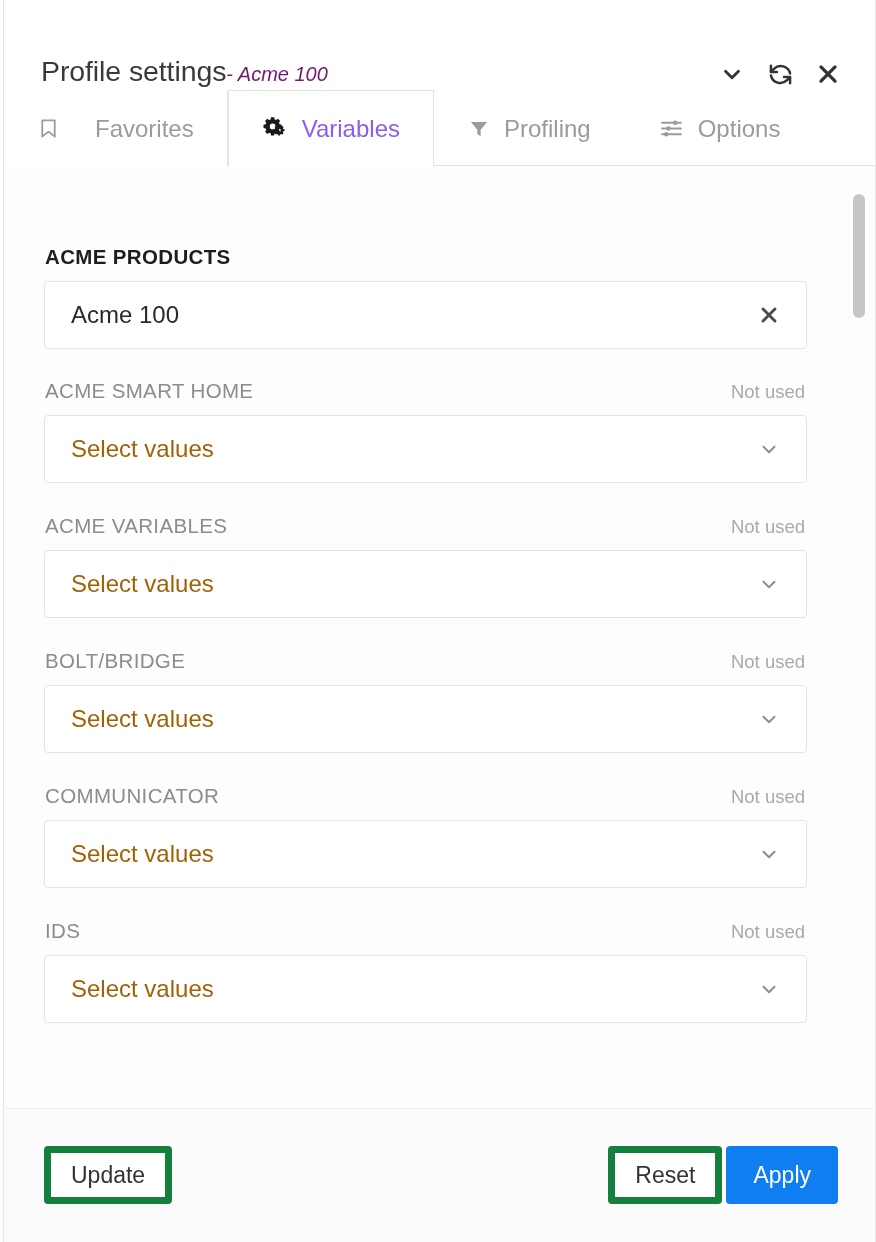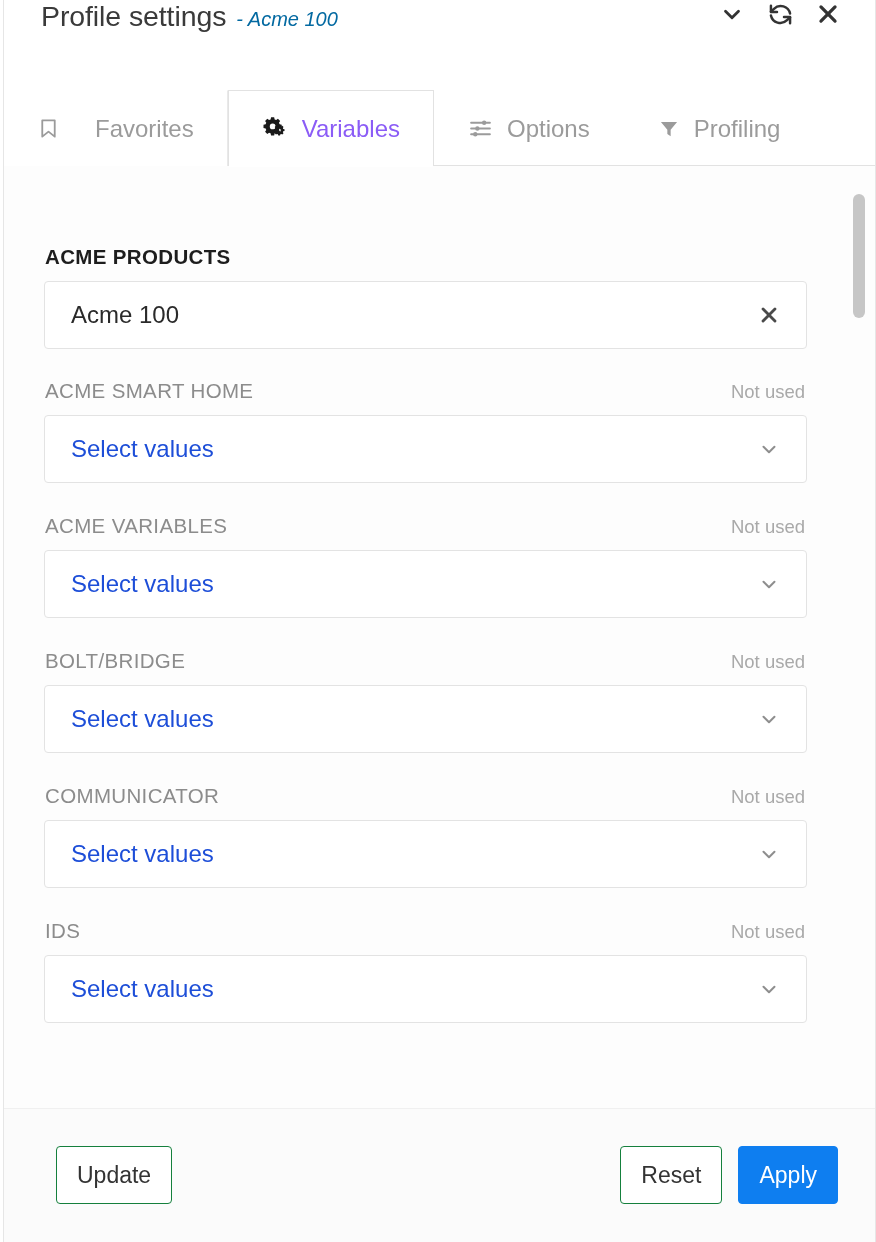--- a/index.html
+++ b/index.html
@@ -25,42 +25,41 @@
     flex-direction: column;
     overflow: hidden;
   }
 
   
   .header {
     position: relative;
     height: 88px;
     flex: 0 0 88px;
     display: flex;
-    align-items: flex-start;
+    align-items: flex-end;
     padding: 0 20px 0 37px;
     background: #ffffff;
   }
   .title-wrap {
     display: flex;
     align-items: baseline;
     flex: 1 1 auto;
     min-width: 0;
   }
   .title {
     font-size: 28.5px;
     color: #3a3a3a;
     font-weight: 400;
     letter-spacing: -0.1px;
     white-space: nowrap;
   }
   .subtitle {
     font-size: 20px;
-    color: #0369a1;
+    color: #701a75;
     font-style: italic;
-    margin-left: 10px;
     white-space: nowrap;
   }
   .header-actions {
     display: flex;
     align-items: center;
     gap: 20px;
     flex: 0 0 auto;
     padding-right: 13px;
   }
   .hicon {
@@ -191,21 +190,21 @@
   }
   .field .fvalue {
     font-size: 24px;
     color: #2a2a2a;
     flex: 1 1 auto;
     white-space: nowrap;
     overflow: hidden;
   }
   .field .fplaceholder {
     font-size: 24px;
-    color: #1d4ed8;
+    color: #a16207;
     flex: 1 1 auto;
     white-space: nowrap;
     overflow: hidden;
   }
   .faction {
     flex: 0 0 auto;
     width: 30px;
     height: 30px;
     display: flex;
     align-items: center;
@@ -251,32 +250,31 @@
     content: "";
     position: absolute;
     left: 0; right: 0; top: 0;
     height: 1px;
     background: #f0f0f0;
   }
   .btn {
     height: 58px;
     min-width: 92px;
     padding: 0 20px;
-    border: 1px solid #15803d;
+    border: 7px solid #15803d;
     border-radius: 4px;
     background: #ffffff;
     color: #333333;
     font-family: "Liberation Sans", sans-serif;
     font-size: 23px;
     line-height: 1;
     cursor: pointer;
     display: inline-flex;
     align-items: center;
     justify-content: center;
-    margin-left: 12px;
   }
   .btn.primary {
     background: #0e7ef0;
     border-color: #0e7ef0;
     color: #ffffff;
   }
   .spacer { flex: 1 1 auto; }
   .right-group { display: flex; align-items: center; gap: 4px; }
 </style>
 </head>
@@ -324,45 +322,45 @@
     </div>
 
     <div class="tab active">
       <span class="ticon">
         <svg width="26" height="26" viewBox="0 0 24 24" fill="currentColor">
           <path d="M10.4 1.9 9.9 4.1a5.9 5.9 0 0 0-1.5.6L6.6 3.5 4.4 5.7l1.2 1.8a5.9 5.9 0 0 0-.6 1.5l-2.2.5v3.1l2.2.5c.14.53.35 1.03.6 1.5l-1.2 1.8 2.2 2.2 1.8-1.2c.47.25.97.46 1.5.6l.5 2.2h3.1l.5-2.2c.53-.14 1.03-.35 1.5-.6l1.8 1.2 2.2-2.2-1.2-1.8c.25-.47.46-.97.6-1.5l2.2-.5V9.5l-2.2-.5a5.9 5.9 0 0 0-.6-1.5l1.2-1.8-2.2-2.2-1.8 1.2a5.9 5.9 0 0 0-1.5-.6l-.5-2.2zM12 8.2a2.9 2.9 0 1 1 0 5.8 2.9 2.9 0 0 1 0-5.8z" transform="translate(-1.2,-0.6) scale(0.92)"></path>
           <path d="M18.9 13.6l-.3 1.3a3.4 3.4 0 0 0-.85.35l-1.12-.7-1.27 1.27.7 1.12c-.15.27-.27.55-.35.85l-1.3.3v1.8l1.3.3c.08.3.2.58.35.85l-.7 1.12 1.27 1.27 1.12-.7c.27.15.55.27.85.35l.3 1.3h1.8l.3-1.3c.3-.08.58-.2.85-.35l1.12.7 1.27-1.27-.7-1.12c.15-.27.27-.55.35-.85l1.3-.3v-1.8l-1.3-.3a3.4 3.4 0 0 0-.35-.85l.7-1.12-1.27-1.27-1.12.7a3.4 3.4 0 0 0-.85-.35l-.3-1.3zm.9 3.75a1.65 1.65 0 1 1 0 3.3 1.65 1.65 0 0 1 0-3.3z" transform="translate(-2.4,-4.4) scale(0.92)"></path>
         </svg>
       </span>
       <span>Variables</span>
+    </div>
+
+    <div class="tab">
+      <span class="ticon">
+        <svg width="22" height="22" viewBox="0 0 24 24" fill="currentColor">
+          <path d="M3.2 4.4h17.6l-7 8.3v7.2l-3.6-2.4v-4.8z"></path>
+        </svg>
+      </span>
+      <span>Profiling</span>
     </div>
 
     <div class="tab">
       <span class="ticon">
         <svg width="25" height="25" viewBox="0 0 24 24" fill="none" stroke="currentColor" stroke-width="1.9" stroke-linecap="round">
           <line x1="3" y1="6.5" x2="21" y2="6.5"></line>
           <line x1="3" y1="12" x2="21" y2="12"></line>
           <line x1="3" y1="17.5" x2="21" y2="17.5"></line>
           <circle cx="15.5" cy="6.5" r="2.1" fill="currentColor" stroke="none"></circle>
           <circle cx="9" cy="12" r="2.1" fill="currentColor" stroke="none"></circle>
           <circle cx="7" cy="17.5" r="2.1" fill="currentColor" stroke="none"></circle>
         </svg>
       </span>
       <span>Options</span>
     </div>
 
-    <div class="tab">
-      <span class="ticon">
-        <svg width="22" height="22" viewBox="0 0 24 24" fill="currentColor">
-          <path d="M3.2 4.4h17.6l-7 8.3v7.2l-3.6-2.4v-4.8z"></path>
-        </svg>
-      </span>
-      <span>Profiling</span>
-    </div>
-
   </div>
 
   <div class="bodyarea">
     <div class="scrollpane">
       <div class="inner">
 
         <div class="group used">
           <div class="grow">
             <span class="glabel">ACME PRODUCTS</span>
             <span class="gstatus"></span>

